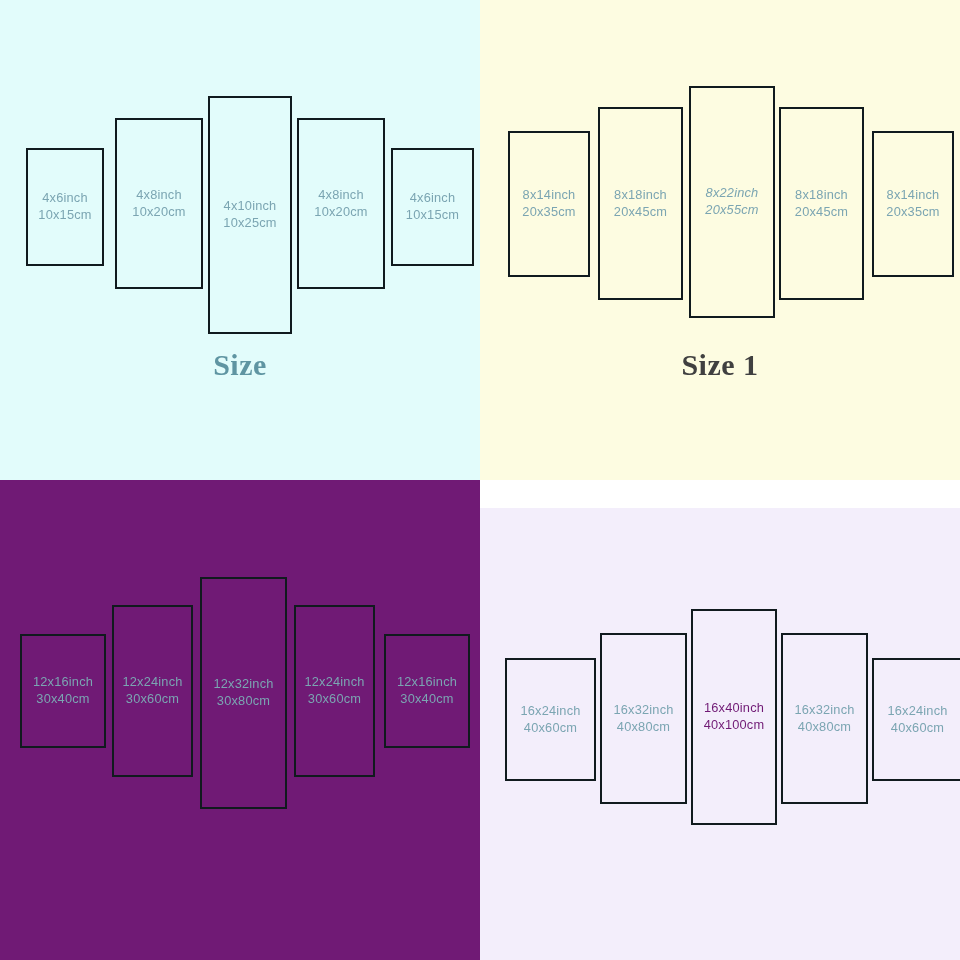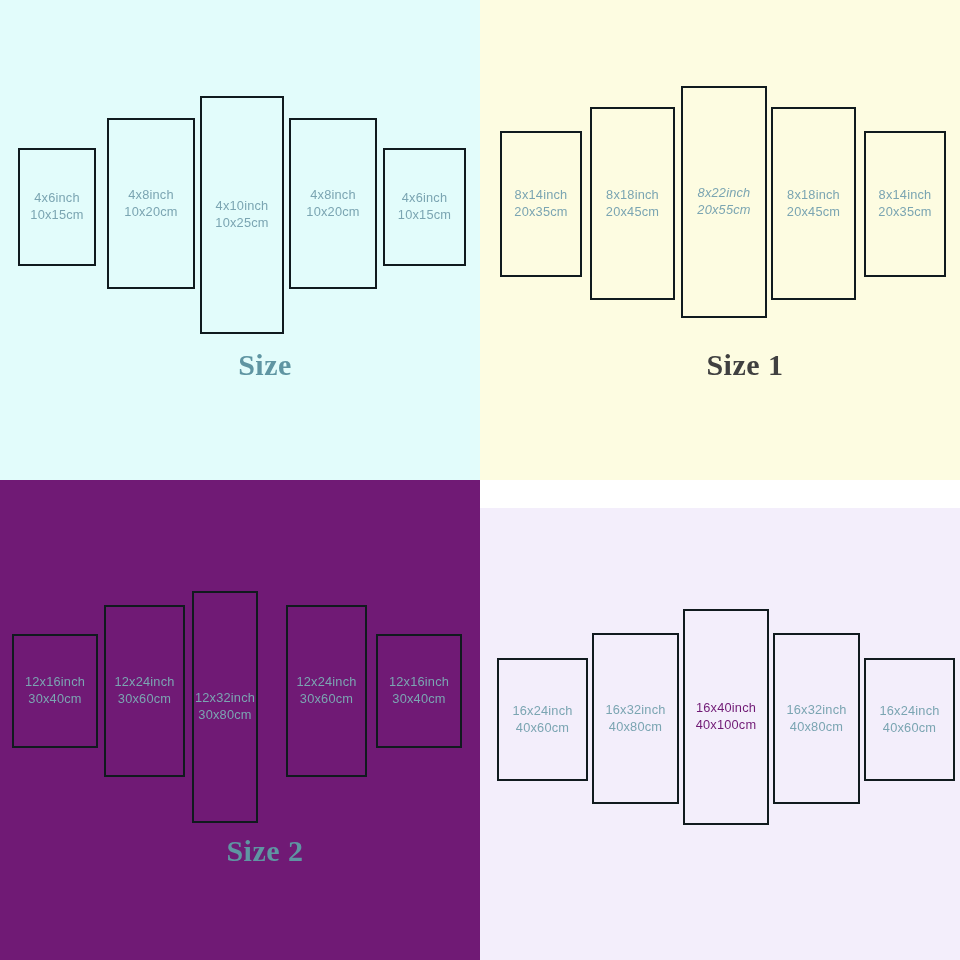--- a/index.html
+++ b/index.html
@@ -21,21 +21,21 @@
     height: 480px;
     overflow: hidden;
   }
   #q0 { left: 0;   top: 0;   }
   #q1 { left: 480px; top: 0; }
   #q2 { left: 0;   top: 480px; }
   #q3 { left: 480px; top: 480px; margin-top: 28px; }
 
   .panels {
     position: absolute;
-    left: 0;
+    left: 8px;
     top: 0;
     width: 480px;
     height: 480px;
   }
   .panel {
     position: absolute;
     box-sizing: border-box;
     border: 2.5px solid #101a1e;
     background: transparent;
     display: flex;
@@ -58,21 +58,20 @@
   .quad-title {
     position: absolute;
     left: 0;
     width: 480px;
     text-align: center;
     color: #5f95a2;
     font-family: "Liberation Serif", serif;
     font-weight: bold;
     font-size: 30px;
     letter-spacing: 0.5px;
-    padding-left: 25px;
   }
   #q0 .quad-title { top: 348px; }
   #q1 .quad-title { top: 348px; }
   #q2 .quad-title { top: 834px; }
   #q3 .quad-title { top: 834px; }
   #q2 .quad-title, #q3 .quad-title { top: 354px; }
 </style>
 </head>
 <body>
 
@@ -157,40 +156,39 @@
             <span class="ln">12x16inch</span>
             <span class="ln">30x40cm</span>
           </div>
         </div>
         <div class="panel" style="left: 104px; top: 125px; width: 81px; height: 172px; border-color: rgb(16, 26, 30);">
           <div class="panel-label" style="color: rgb(123, 165, 178);">
             <span class="ln">12x24inch</span>
             <span class="ln">30x60cm</span>
           </div>
         </div>
-        <div class="panel" style="left: 192px; top: 97px; width: 66px; height: 232px; border-color: rgb(16, 26, 30); margin-top: 14px;">
+        <div class="panel" style="left: 192px; top: 97px; width: 87px; height: 232px; border-color: rgb(16, 26, 30);">
           <div class="panel-label" style="color: rgb(123, 165, 178);">
             <span class="ln">12x32inch</span>
             <span class="ln">30x80cm</span>
           </div>
         </div>
         <div class="panel" style="left: 286px; top: 125px; width: 81px; height: 172px; border-color: rgb(16, 26, 30);">
           <div class="panel-label" style="color: rgb(123, 165, 178);">
             <span class="ln">12x24inch</span>
             <span class="ln">30x60cm</span>
           </div>
         </div>
         <div class="panel" style="left: 376px; top: 154px; width: 86px; height: 114px; border-color: rgb(16, 26, 30);">
           <div class="panel-label" style="color: rgb(123, 165, 178);">
             <span class="ln">12x16inch</span>
             <span class="ln">30x40cm</span>
           </div>
         </div>
       </div>
-    <div class="quad-title" style="color: rgb(95, 149, 162);">Size 2</div>
   </div>
 
   <div class="quadrant" id="q3" style="background: rgb(243, 238, 251);">
     <div class="panels">
         <div class="panel" style="left: 17px; top: 150px; width: 91px; height: 123px; border-color: rgb(16, 26, 30);">
           <div class="panel-label" style="color: rgb(123, 165, 178);">
             <span class="ln">16x24inch</span>
             <span class="ln">40x60cm</span>
           </div>
         </div>

